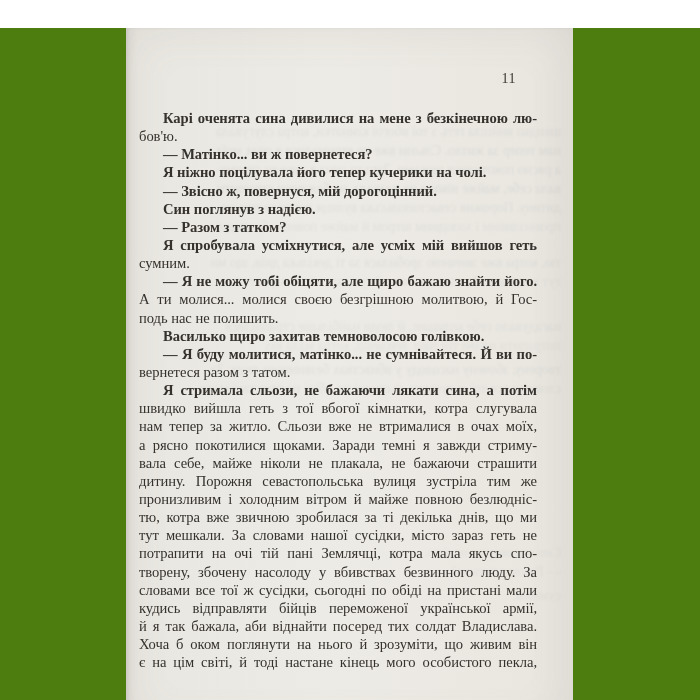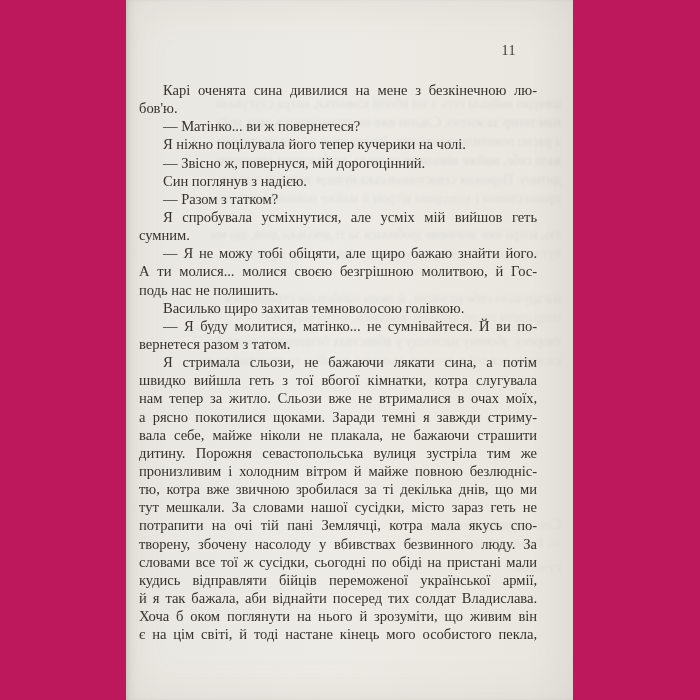--- a/index.html
+++ b/index.html
@@ -1,41 +1,41 @@
 <!DOCTYPE html>
 <html><head>
 <meta charset="utf-8">
 <style>
   html,body{margin:0;padding:0;}
   body{
     width:700px;height:700px;position:relative;overflow:hidden;
     background:#ffffff;
     font-family:"Liberation Serif","DejaVu Serif",serif;
   }
-  .scan-canvas{position:absolute;inset:0;background:#be185d;}
+  .scan-canvas{position:absolute;inset:0;background:#4d7c0f;margin-top:28px;}
   .book-page{
     position:absolute;left:126px;top:0;width:447px;height:700px;
     background:linear-gradient(90deg,#dedcd6 0%,#e9e7e1 2.5%,#edebe5 45%,#eae7e1 90%,#e5e2dc 100%);
     box-shadow:inset 0 0 46px rgba(118,112,96,0.10), inset 2px 0 3px rgba(100,95,85,0.10);
   }
   .page-number{
     position:absolute;top:43px;right:57px;
     font-size:14px;color:#3a3732;letter-spacing:0.5px;
   }
   .page-text{
     position:absolute;left:13px;top:81px;width:398px;
     color:#35322d;font-size:14.6px;letter-spacing:-0.05px;
   }
   .line{
     display:block;line-height:18.15px;height:18.15px;
     white-space:nowrap;overflow:visible;
     text-align:justify;text-align-last:justify;
   }
   .line.end{text-align:center;text-align-last:left;}
-  .line.indent{padding-left:24px;}
+  .line.indent{padding-left:24px;font-weight:bold;}
   
   .bleed-layer{position:absolute;inset:0;overflow:hidden;pointer-events:none;}
   .bleed-line{
     position:absolute;white-space:nowrap;overflow:hidden;
     font-size:13.8px;color:#6e8077;
     transform:scaleX(-1);filter:blur(1.1px);
   }
 </style>
 </head>
 <body>

